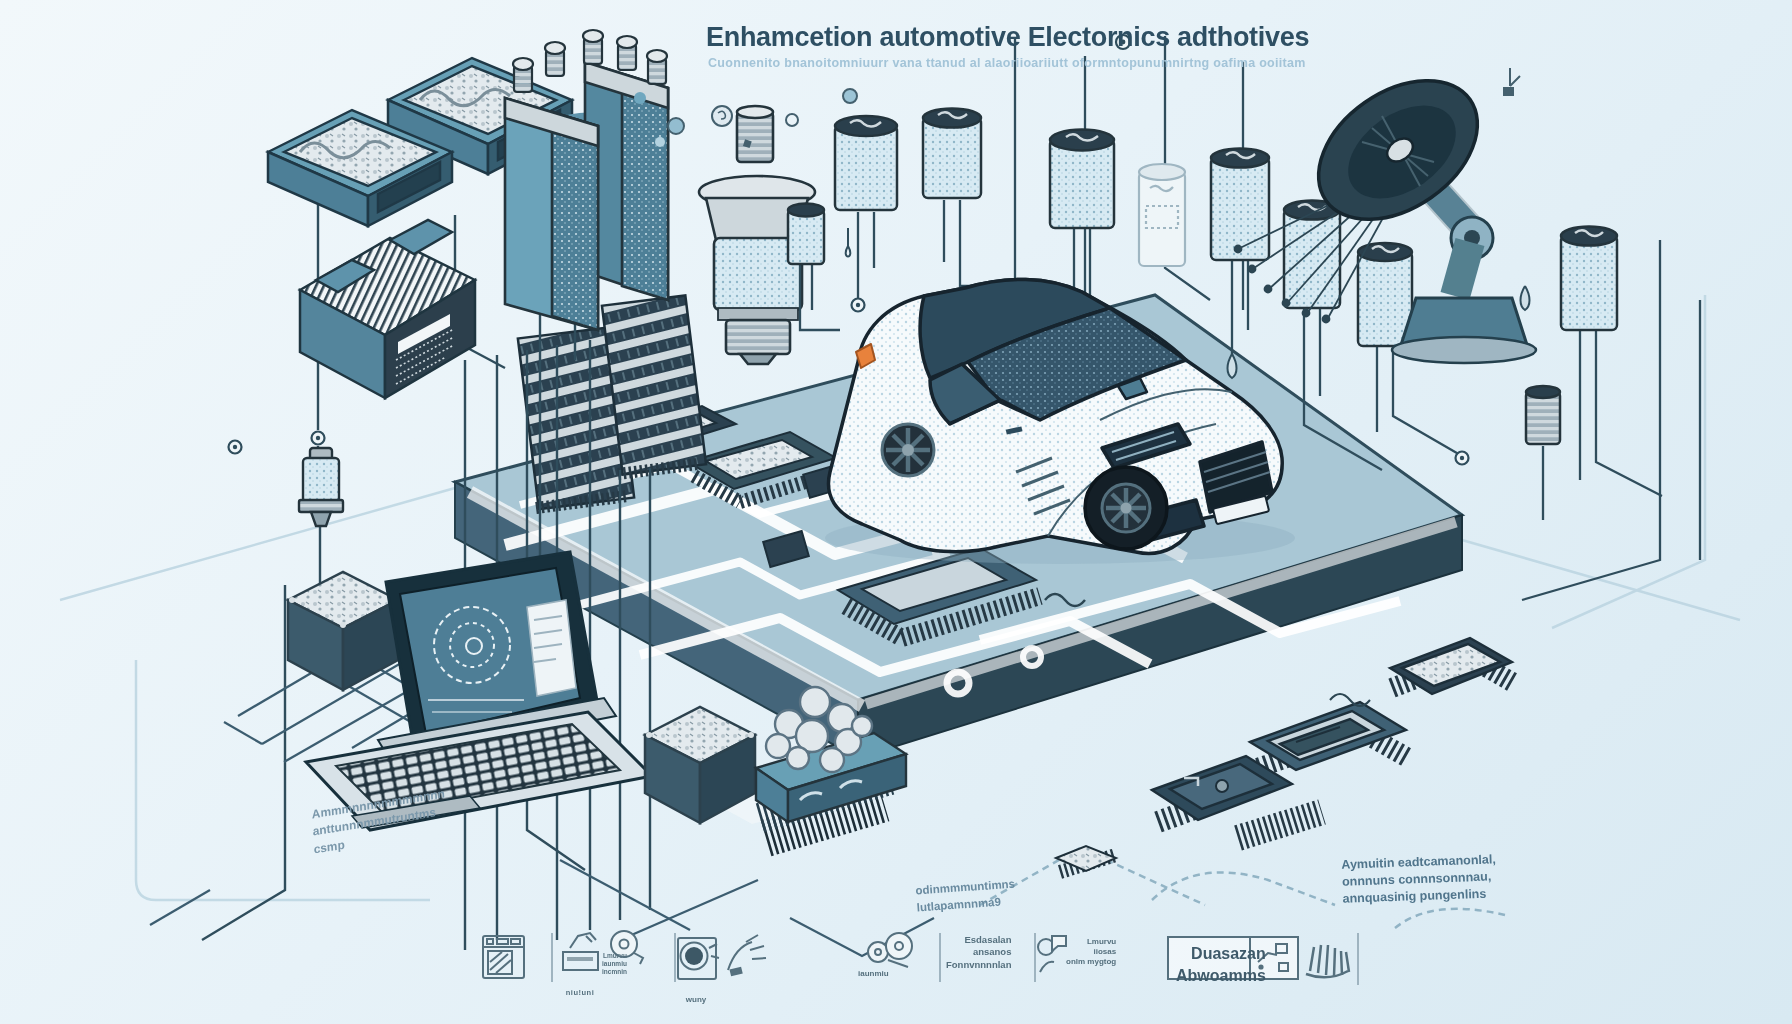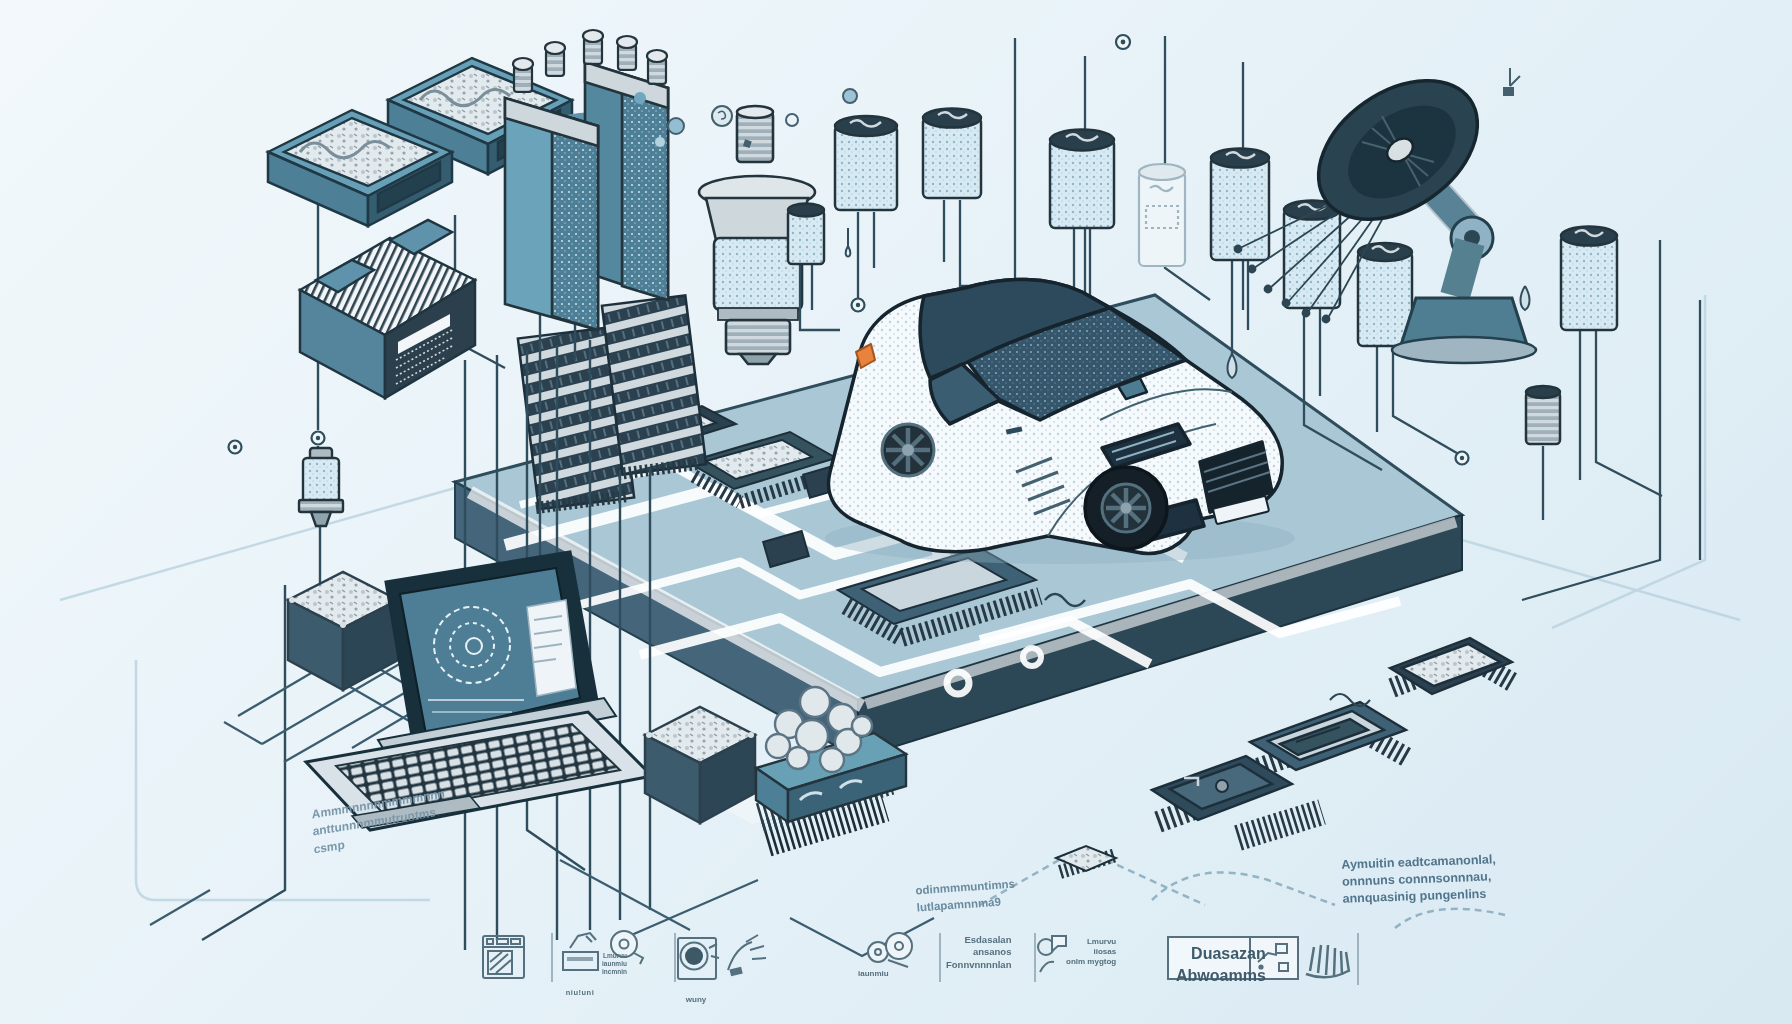--- a/index.html
+++ b/index.html
@@ -622,20 +622,22 @@
     </g>
   </g>
   <g stroke-width="2.5">
     <path d="M1306,974 q22,8 42,-3"></path>
     <path d="M1310,971 l4,-24 M1318,973 l3,-28 M1326,975 l2,-30 M1334,976 l1,-28 M1342,975 l-1,-24 M1349,972 l-3,-20"></path>
     <path d="M1358,933 V985" stroke="#9fb4c0" stroke-width="2"></path>
   </g>
 </g>
 </svg>
 
+<div class="txt title">Enhamcetion automotive Electornics adthotives</div>
+<div class="txt sub sub1">Cuonnenito bnanoitomniuurr vana ttanud al alaoriioariiutt oformntopunumnirtng oafima ooiitam</div>
 
 <div class="txt ann annL">
   <div>Ammmnnnnmmmmnnn</div>
   <div>anttunnnmmutruntms</div>
   <div>csmp</div>
 </div>
 <div class="txt ann annC">
   <div>odinmmmuntimns</div>
   <div>lutlapamnnma9</div>
 </div>

